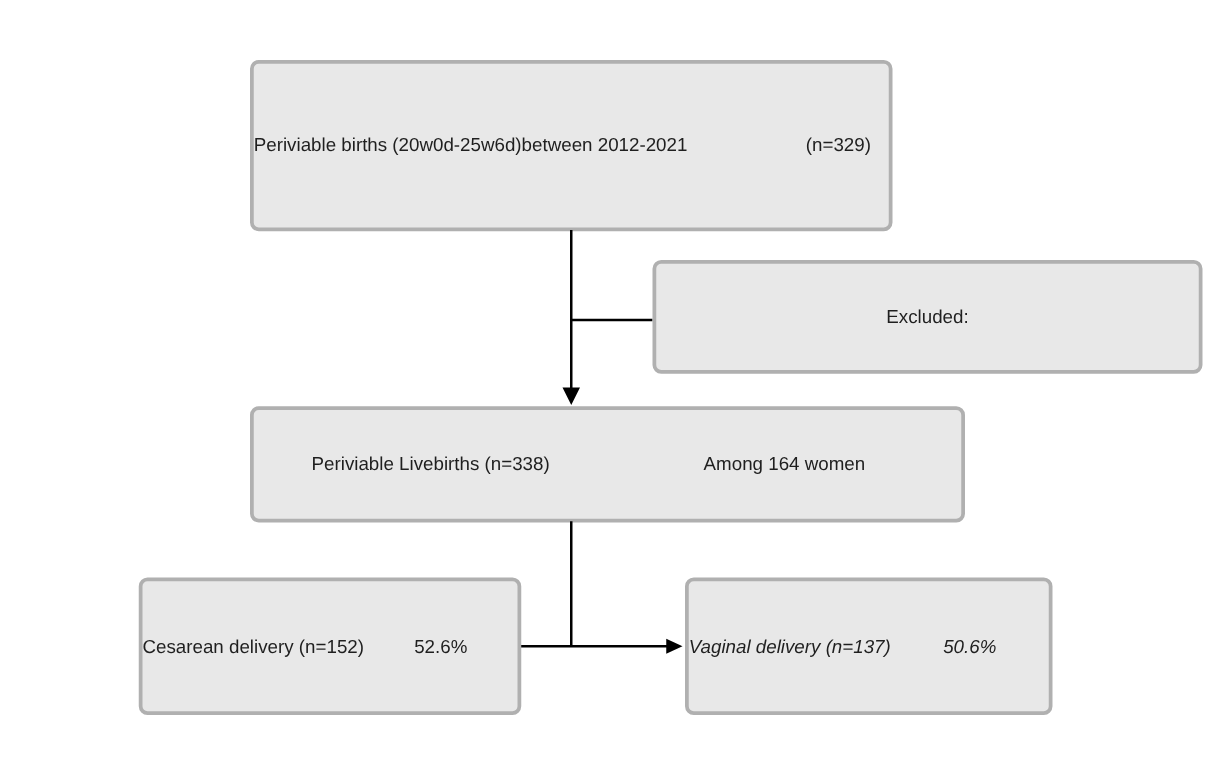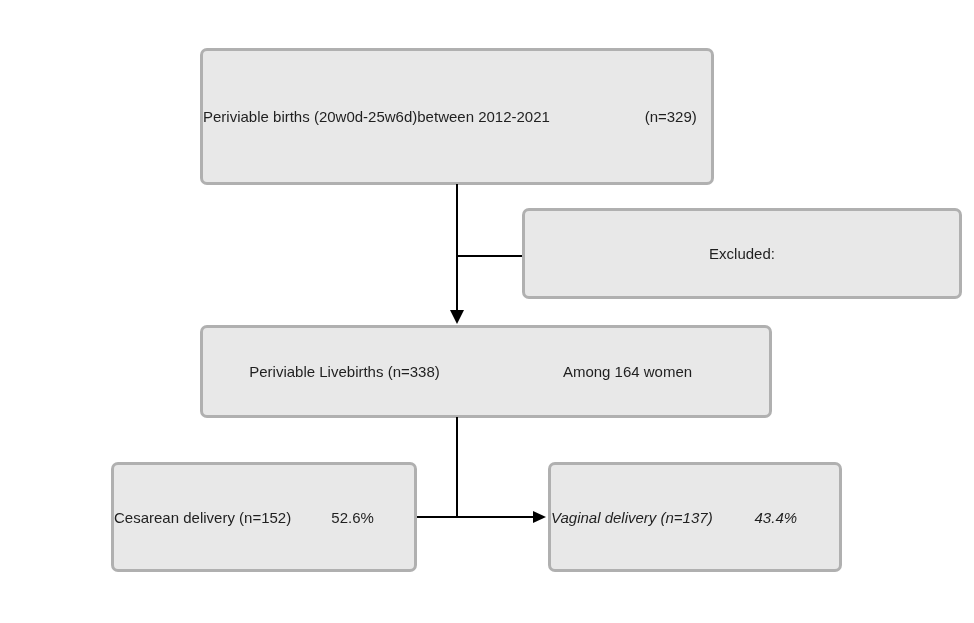--- a/index.html
+++ b/index.html
@@ -95,16 +95,16 @@
   <div class="arrow arrow-left" style="left:371px; top:511px;"></div>
   <div class="arrow arrow-right" style="left:533px; top:511px;"></div>
 
   <div class="box" style="left:65px; top:462px; width:306px; height:110px;margin-left:46px;">
     <div class="box-line">Cesarean delivery (n=152)</div>
     <div class="box-line">52.6%</div>
   </div>
 
   <div class="box" style="left:548px; top:462px; width:294px; height:110px;font-style:italic;">
     <div class="box-line">Vaginal delivery (n=137)</div>
-    <div class="box-line">43.4%</div>
+    <div class="box-line">50.6%</div>
   </div>
 
 </div>
 
 </body></html>

